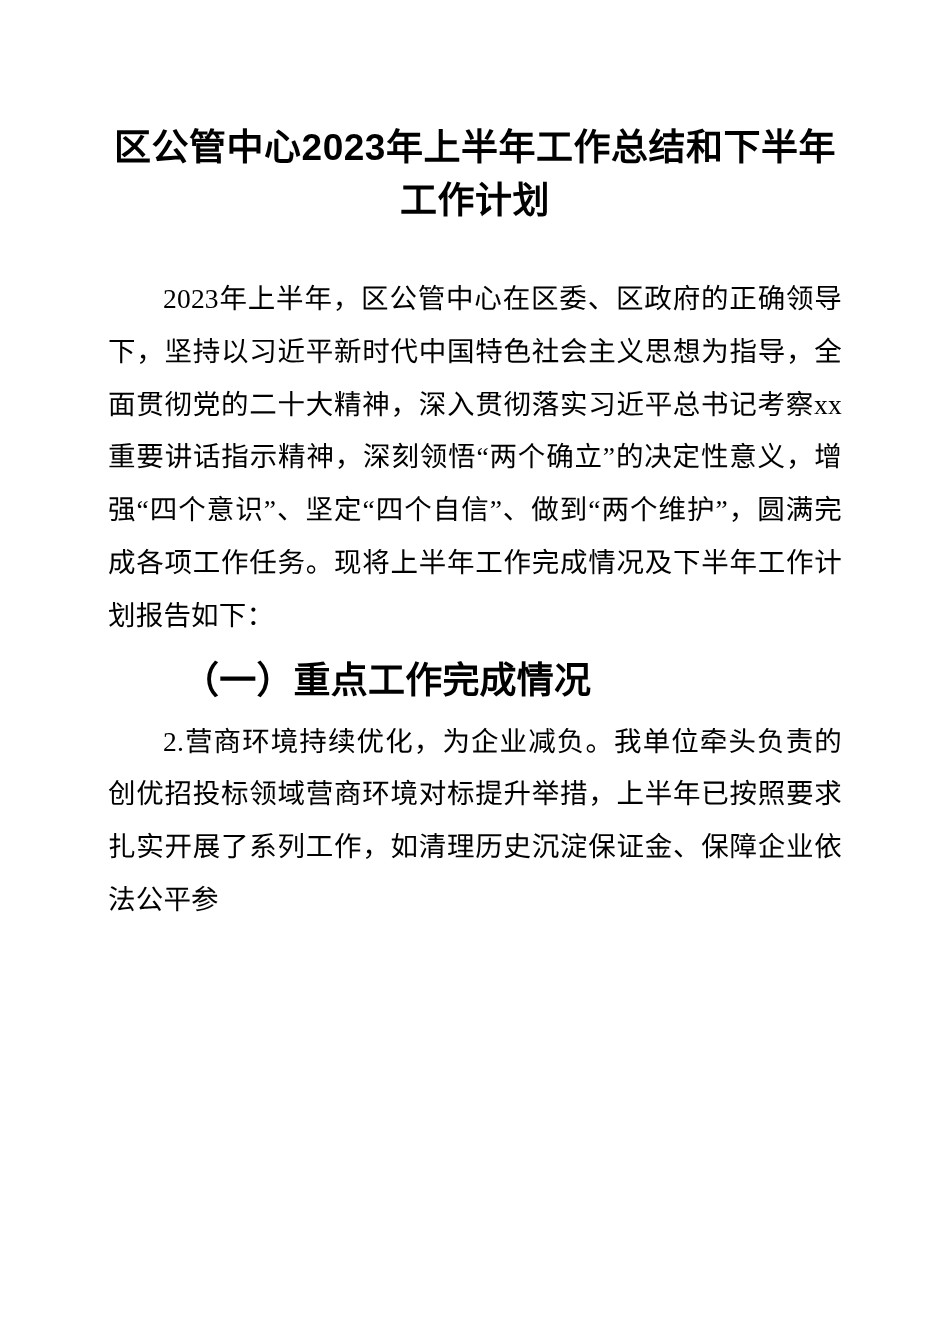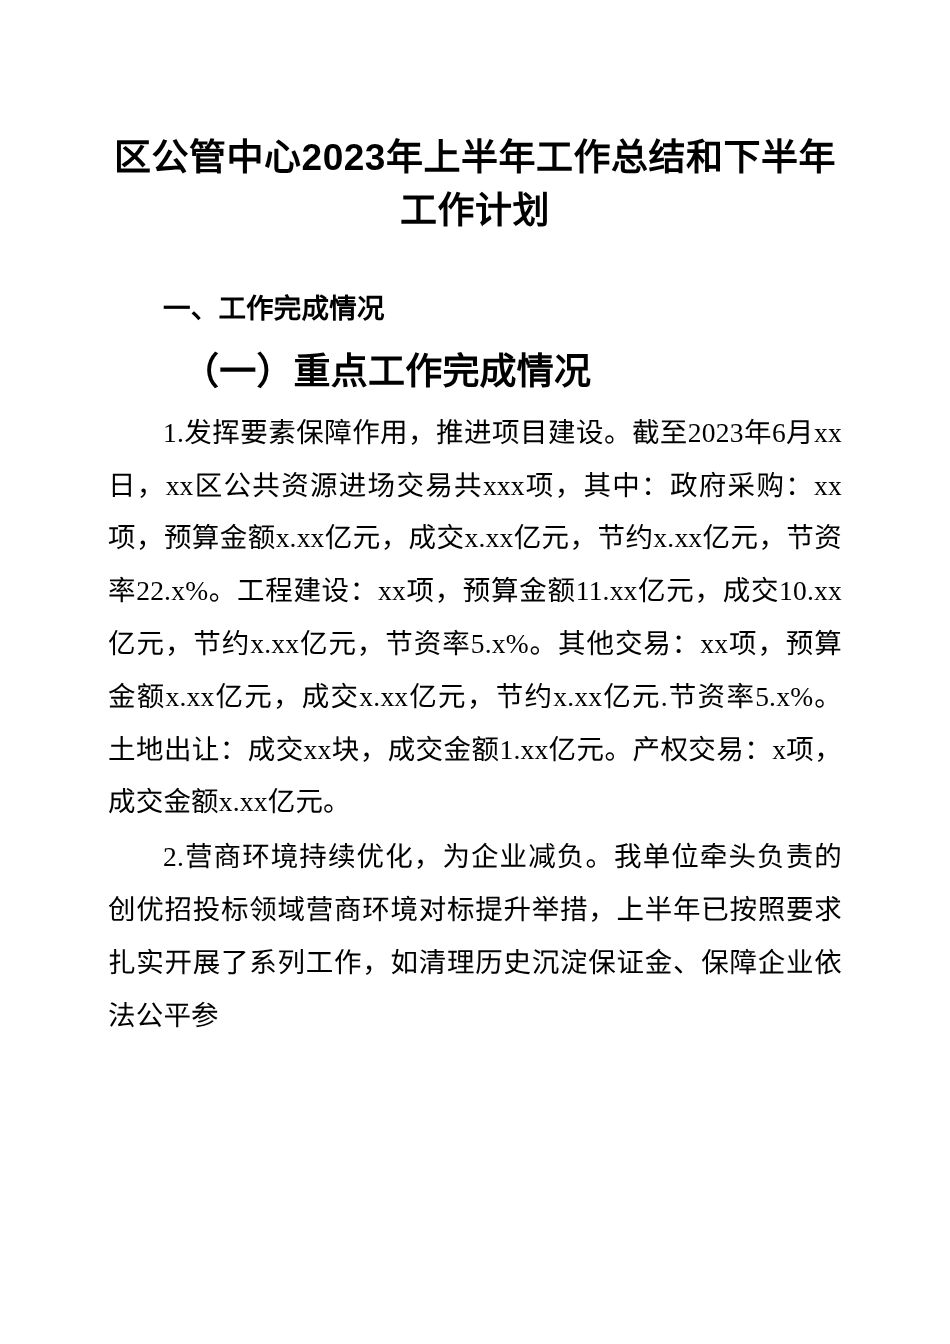--- a/index.html
+++ b/index.html
@@ -22,21 +22,21 @@
     padding: 118px 108px 40px 108px;
     background: #ffffff;
   }
   .doc-title {
     font-family: "Liberation Sans", "DejaVu Sans", sans-serif;
     font-weight: bold;
     font-size: 37px;
     line-height: 1.42;
     text-align: center;
     letter-spacing: 0.5px;
-    margin: 14px 0 46px 0;
+    margin: 4px 0 46px 0;
     padding: 0 4px;
   }
   p.body-text {
     font-size: 27.5px;
     line-height: 1.92;
     margin: 0 0 2px 0;
     text-align: justify;
     text-justify: inter-ideograph;
     text-indent: 2em;
     letter-spacing: 0.2px;
@@ -60,22 +60,21 @@
     letter-spacing: 0.2px;
   }
 </style>
 </head>
 <body>
 
 <div class="page">
 
   <h1 class="doc-title">区公管中心2023年上半年工作总结和下半年工作计划</h1>
 
+  <p class="body-text">2023年上半年，区公管中心在区委、区政府的正确领导下，坚持以习近平新时代中国特色社会主义思想为指导，全面贯彻党的二十大精神，深入贯彻落实习近平总书记考察xx重要讲话指示精神，深刻领悟“两个确立”的决定性意义，增强“四个意识”、坚定“四个自信”、做到“两个维护”，圆满完成各项工作任务。现将上半年工作完成情况及下半年工作计划报告如下：</p>
 
-  <h2 class="heading-1">一、工作完成情况</h2>
 
   <h3 class="heading-2">（一）重点工作完成情况</h3>
 
-  <p class="body-text">1.发挥要素保障作用，推进项目建设。截至2023年6月xx日，xx区公共资源进场交易共xxx项，其中：政府采购：xx项，预算金额x.xx亿元，成交x.xx亿元，节约x.xx亿元，节资率22.x%。工程建设：xx项，预算金额11.xx亿元，成交10.xx亿元，节约x.xx亿元，节资率5.x%。其他交易：xx项，预算金额x.xx亿元，成交x.xx亿元，节约x.xx亿元.节资率5.x%。土地出让：成交xx块，成交金额1.xx亿元。产权交易：x项，成交金额x.xx亿元。</p>
 
   <p class="body-text">2.营商环境持续优化，为企业减负。我单位牵头负责的创优招投标领域营商环境对标提升举措，上半年已按照要求扎实开展了系列工作，如清理历史沉淀保证金、保障企业依法公平参</p>
 
 </div>
 
 </body></html>

